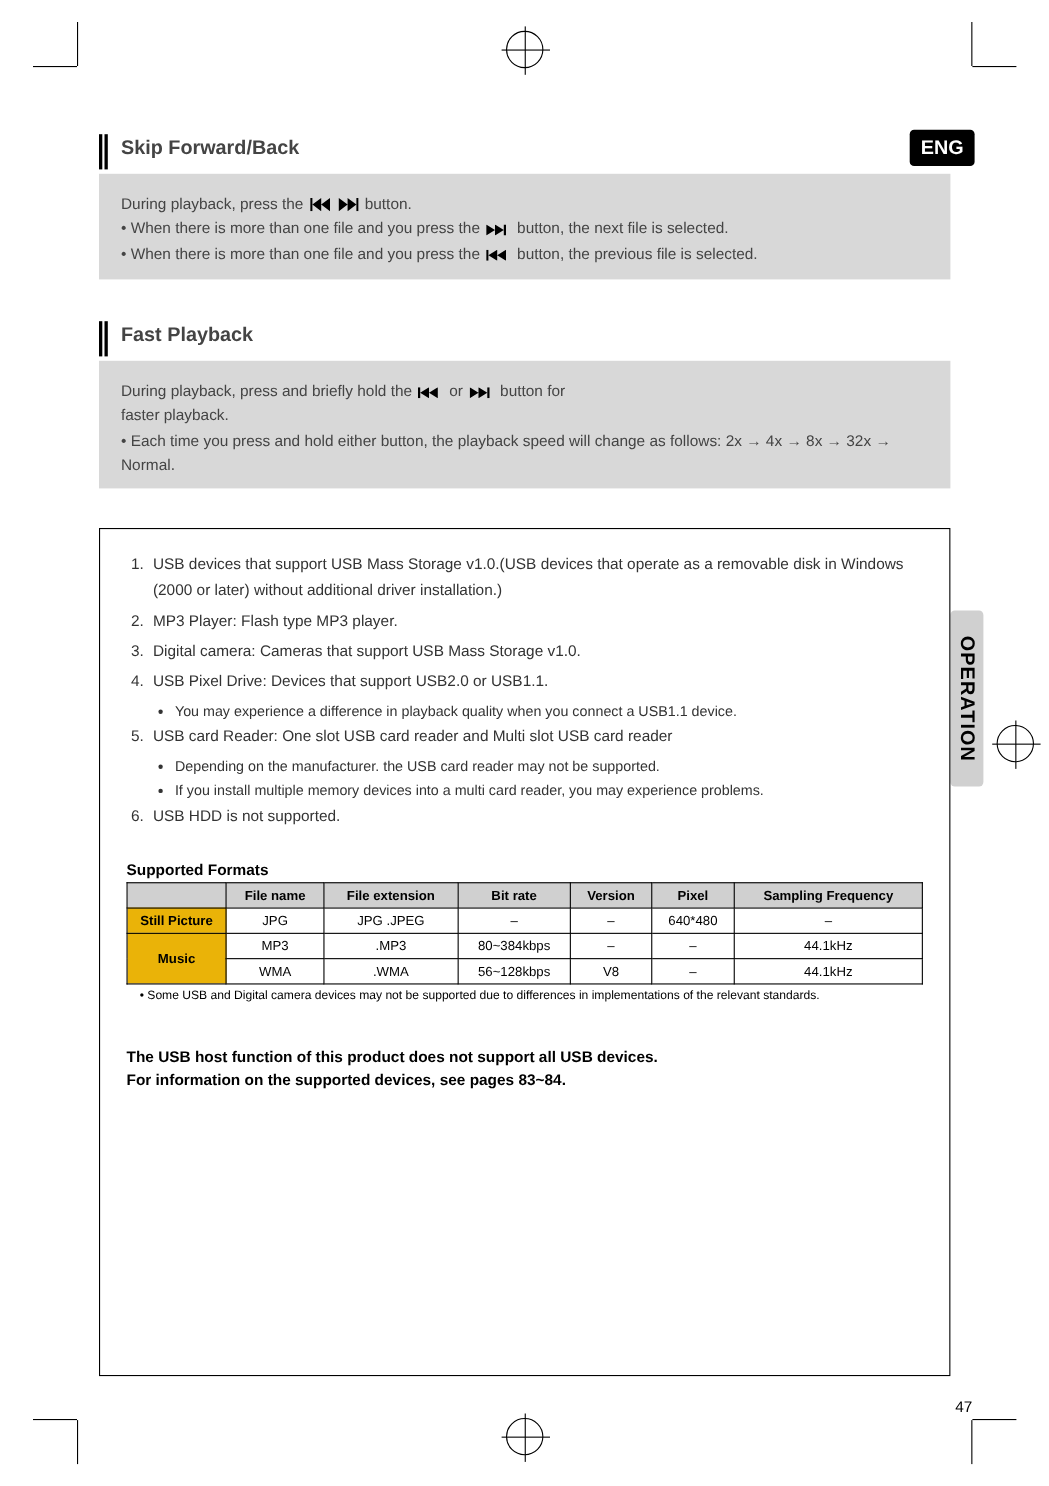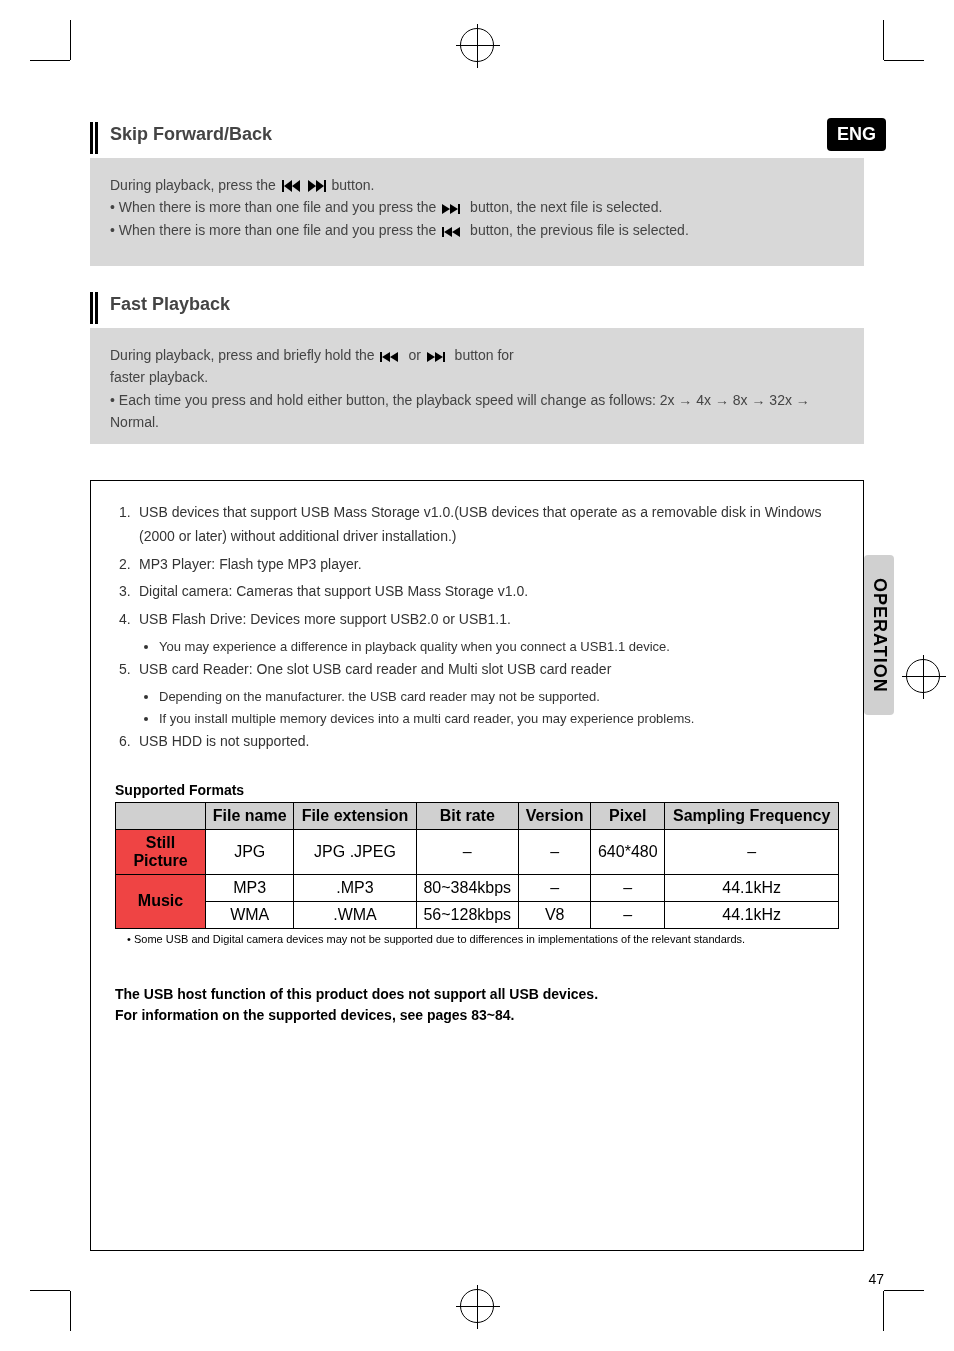--- a/index.html
+++ b/index.html
@@ -127,48 +127,48 @@
 
   .supported-heading {
     font-size: 14px;
     font-weight: bold;
     margin-top: 28px;
     margin-bottom: 4px;
   }
   table.fmt {
     border-collapse: collapse;
     width: 100%;
-    font-size: 16px;
+    font-size: 12px;
   }
   table.fmt th, table.fmt td {
     border: 1px solid #000;
     padding: 4px 6px;
     text-align: center;
   }
   table.fmt th { background: #d0d0d0; font-weight: bold; }
-  table.fmt td.rowhead { background: #ef4444; font-weight: bold; }
+  table.fmt td.rowhead { background: #eab308; font-weight: bold; }
   .small-note { font-size: 10px; text-align: left; line-height: 1.2; }
 
   .foot-notes {
     font-size: 14px;
     font-weight: bold;
     margin-top: 38px;
     line-height: 1.5;
   }
 
   .page-num {
     position: absolute;
     right: -20px;
     bottom: -36px;
     font-size: 14px;
   }
 
   svg.transport { vertical-align: -2px; margin: 0 2px; }
 
-  .gray1 { top: 58px; height: 108px; }
+  .gray1 { top: 58px; height: 96px; }
   .gray2 { top: 228px; height: 116px; }
   .marker1 { top: 22px; }
   .marker2 { top: 192px; }
 </style>
 </head>
 <body>
 
 <div class="crop-mark crop-h crop-top-left-h"></div>
 <div class="crop-mark crop-v crop-top-left-v"></div>
 <div class="crop-mark crop-h crop-top-right-h"></div>
@@ -243,21 +243,21 @@
       <div class="item">
           <span class="num">2.</span>
           <span>MP3 Player: Flash type MP3 player.</span>
         </div>
       <div class="item">
           <span class="num">3.</span>
           <span>Digital camera: Cameras that support USB Mass Storage v1.0.</span>
         </div>
       <div class="item">
           <span class="num">4.</span>
-          <span>USB Flash Drive: Devices more support USB2.0 or USB1.1.</span>
+          <span>USB Pixel Drive: Devices that support USB2.0 or USB1.1.</span>
         </div>
       <ul>
           <li>You may experience a difference in playback quality when you connect a USB1.1 device.</li>
         </ul>
       <div class="item">
           <span class="num">5.</span>
           <span>USB card Reader: One slot USB card reader and Multi slot USB card reader</span>
         </div>
       <ul>
         <li>Depending on the manufacturer. the USB card reader may not be supported.</li>

